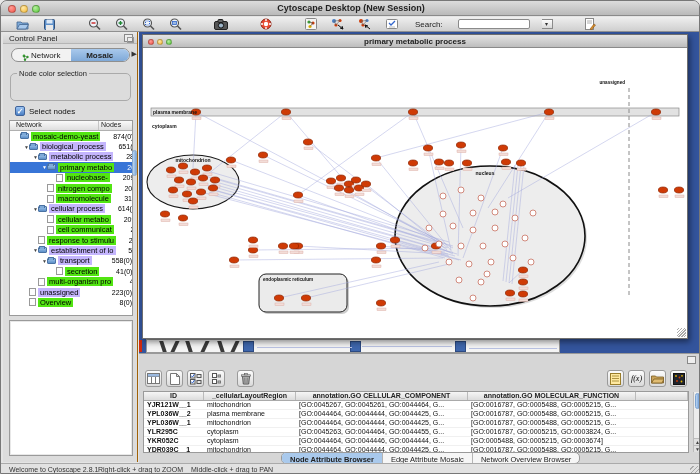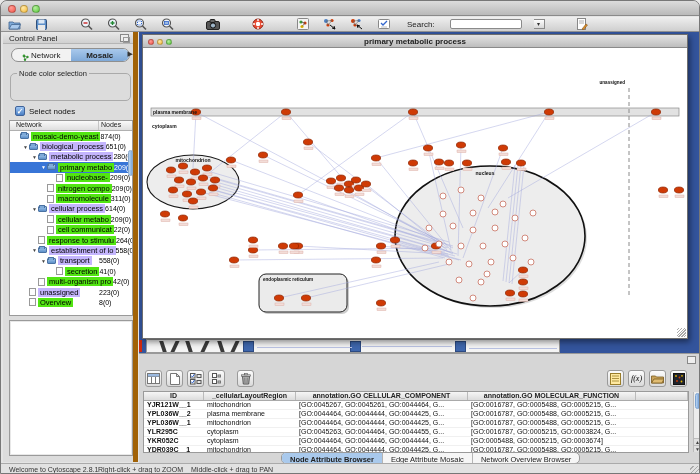--- a/index.html
+++ b/index.html
@@ -9,48 +9,48 @@
   #titlebar { position:absolute; left:0; top:0; width:700px; height:15px;
     background:linear-gradient(#dcdcdc,#b9b9b9); border-bottom:1px solid #8a8a8a; border-radius:7px 7px 0 0;}
   #titlebar .title { position:absolute; left:0; right:0; top:2px; text-align:center; font-size:9px; font-weight:bold; color:#222;}
   .lights { position:absolute; left:7px; top:4px; display:flex; gap:4px;}
   .light { width:8px; height:8px; border-radius:50%; border:1px solid rgba(0,0,0,.25);}
   .l-red{background:radial-gradient(circle at 35% 30%,#ff9d95,#f5554a);}
   .l-yel{background:radial-gradient(circle at 35% 30%,#ffe9a8,#f5b935);}
   .l-grn{background:radial-gradient(circle at 35% 30%,#b8f0a0,#59c93a);}
   
   #toolbar { position:absolute; left:0; top:16px; width:700px; height:15px;
-    background:linear-gradient(#efefef,#cfcfcf); border-bottom:1px solid #909090; display:flex; align-items:center; padding-left:6px; gap:12px;}
+    background:linear-gradient(#efefef,#cfcfcf); border-bottom:1px solid #909090; display:flex; align-items:center; padding-left:14px; gap:12px;}
   .tbtn { width:15px; height:13px; display:flex; align-items:center; justify-content:center; }
   .tsep { width:6px; height:1px;}
   #searchlbl { font-size:8px; color:#222; margin:0 3px 0 4px;}
   #searchbox { width:72px; height:10px; background:#fff; border:1px solid #8a8a8a; border-radius:2px;}
   #searcharrow { width:11px; height:10px; background:linear-gradient(#fdfdfd,#d8d8d8); border:1px solid #8a8a8a; border-left:none; font-size:6px; line-height:9px; text-align:center; color:#333;}
   
-  #cpanel { position:absolute; left:2px; top:31px; width:135px; height:430px; background:#dcdcdc; border-right:5px solid #a16207;}
+  #cpanel { position:absolute; left:2px; top:31px; width:135px; height:430px; background:#dcdcdc; border-right:1px solid #a16207;}
   #cpanel-title { position:absolute; left:0; top:0; width:100%; height:12px; font-size:8px; color:#222; padding:2px 0 0 6px; background:linear-gradient(#e9e9e9,#d0d0d0); border-bottom:1px solid #b5b5b5;}
   #cpanel-float { position:absolute; right:4px; top:2px; width:9px; height:8px; border:1px solid #888; background:#eee;}
   #cpanel-float:before{content:""; position:absolute; left:2px; top:2px; width:5px; height:4px; border:1px solid #999;}
   #cp-tabs { position:absolute; left:8px; top:16px; width:119px; height:14px; display:flex; border:1px solid #8f8f8f; border-radius:7px; overflow:hidden; background:#f2f2f2; font-size:8px;}
   .cp-tab { flex:1; text-align:center; line-height:13px; color:#222; display:flex; align-items:center; justify-content:center; gap:2px;}
   .cp-tab.sel { background:linear-gradient(#a9c9ec,#7fa9d8); font-weight:bold;}
   .cp-tab-net-icon{ width:7px; height:7px; display:inline-block;}
   #cp-tab-arrow{ position:absolute; right:0px; top:18px; font-size:7px; color:#333;}
   #groupbox { position:absolute; left:7px; top:37px; width:121px; height:32px; border:1px solid #aaa; border-radius:5px;}
   #groupbox legend { font-size:7.5px; color:#222; margin-left:6px; padding:0 2px;}
   #combo { position:absolute; left:8px; top:8px; width:103px; height:14px; background:linear-gradient(#fff,#e6e6e6); border:1px solid #9a9a9a; border-radius:3px; font-size:8px; text-align:center; line-height:13px; color:#111;}
   #combo-btn { position:absolute; right:-1px; top:-1px; width:13px; height:14px; border-radius:0 3px 3px 0; background:linear-gradient(#9cc0ef,#4f84c8); border:1px solid #46699a; color:#fff; font-size:5px; line-height:6px; text-align:center;}
   #selnodes { position:absolute; left:12px; top:74px; display:flex; align-items:center; gap:4px; font-size:8px; color:#111;}
   #checkbox { width:10px; height:10px; border-radius:2px; background:linear-gradient(#9cc4f2,#4a7fc4); border:1px solid #3f639a; color:#fff; font-size:8px; line-height:10px; text-align:center; font-weight:bold;}
   
   #tree { position:absolute; left:6px; top:88px; width:124px; height:196px; background:#fff; border:1px solid #9a9a9a; overflow:hidden;}
   #tree-head { height:10px; display:flex; background:linear-gradient(#fafafa,#dedede); border-bottom:1px solid #b0b0b0; font-size:7px; color:#222;}
   #tree-head .c1{ flex:1; padding-left:6px; border-right:1px solid #c5c5c5;}
   #tree-head .c2{ width:33px; padding-left:2px;}
-  .tree-row { height:10.4px; display:flex; align-items:center; font-size:7.5px; white-space:nowrap; overflow:hidden;}
+  .tree-row { height:10.4px; display:flex; align-items:center; font-size:7.5px; white-space:nowrap; overflow:hidden;text-align:right;}
   .tree-row.selected { background:#3875d7;}
   .tr-arrow { font-size:5px; color:#444; width:6px; flex:none;}
   .tree-row.selected .tr-arrow{color:#fff;}
   .tr-spacer{ flex:none;}
   .ic-folder { flex:none; width:9px; height:6px; background:linear-gradient(#9fc3e8,#5c8fc9); border:1px solid #4a72a3; border-radius:1px; position:relative; margin-right:2px;}
   .ic-folder:before{ content:""; position:absolute; left:0; top:-2px; width:4px; height:2px; background:#7da9d8; border:1px solid #4a72a3; border-bottom:none; border-radius:1px 1px 0 0;}
   .ic-file { flex:none; width:7px; height:8px; background:#fdfdfd; border:1px solid #999; margin-right:2px;}
   .tr-label { padding:0 2px; color:#000; flex:none; max-width:72px; overflow:hidden; text-overflow:clip;}
   .bg-green { background:#52e512;}
   .bg-red { background:#c4b5fd;}
@@ -111,20 +111,21 @@
 <body>
 
 <div id="win">
 
   <div id="titlebar">
     <div class="lights">
       <span class="light l-red"></span>
       <span class="light l-yel"></span>
       <span class="light l-grn"></span>
     </div>
+    <div class="title">Cytoscape Desktop (New Session)</div>
   </div>
 
   <div id="toolbar">
     <span class="tbtn">
         <svg width="13" height="11">
           <path d="M1 3 h4 l1 1 h6 v6 h-11 z" fill="#7da9d8" stroke="#41658f" stroke-width="0.8"></path>
           <path d="M1 10 l2.5-4.5 h9 L10 10 z" fill="#a9c9ec" stroke="#41658f" stroke-width="0.8"></path>
         </svg>
       </span>
     <span class="tbtn">

